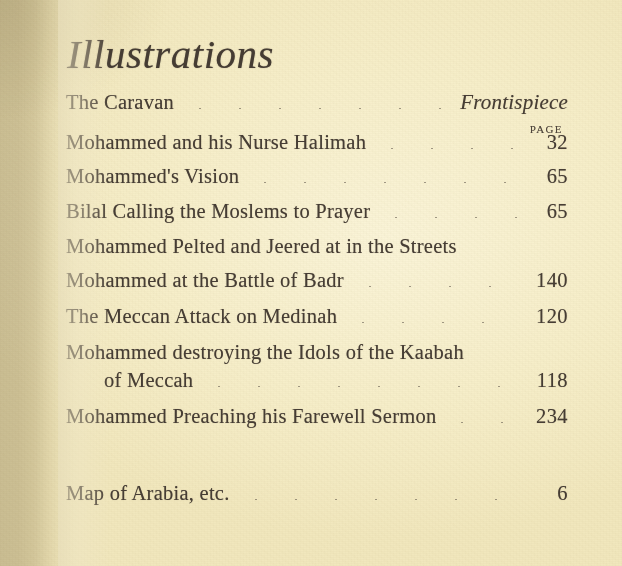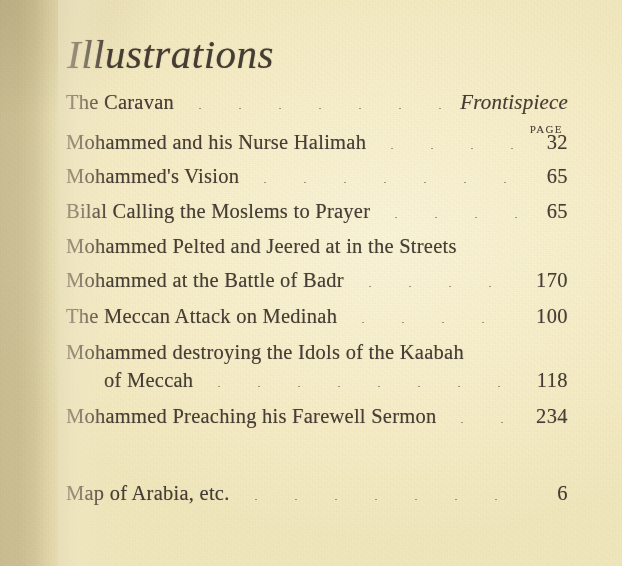--- a/index.html
+++ b/index.html
@@ -205,26 +205,26 @@
           <span class="leader"></span>
           <span class="pageno">65</span>
         </div>
         <div class="entry no-leader" style="top: 235px;">
           <span class="label">Mohammed Pelted and Jeered at in the Streets</span>
           <span class="pageno">66</span>
         </div>
         <div class="entry" style="top: 269px;">
           <span class="label">Mohammed at the Battle of Badr</span>
           <span class="leader"></span>
-          <span class="pageno">170</span>
+          <span class="pageno">140</span>
         </div>
         <div class="entry" style="top: 305px;">
           <span class="label">The Meccan Attack on Medinah</span>
           <span class="leader"></span>
-          <span class="pageno">100</span>
+          <span class="pageno">120</span>
         </div>
         <div class="entry no-leader" style="top: 341px;">
           <span class="label">Mohammed destroying the Idols of the Kaabah</span>
           <span class="pageno"></span>
         </div>
         <div class="entry" style="top: 369px;">
           <span class="label indent">of Meccah</span>
           <span class="leader"></span>
           <span class="pageno">118</span>
         </div>

